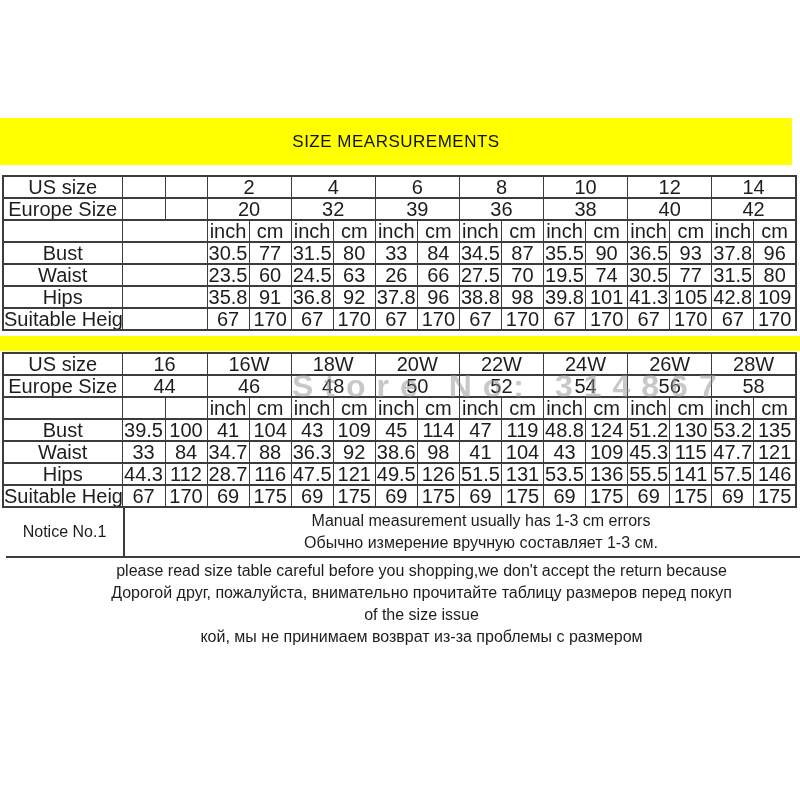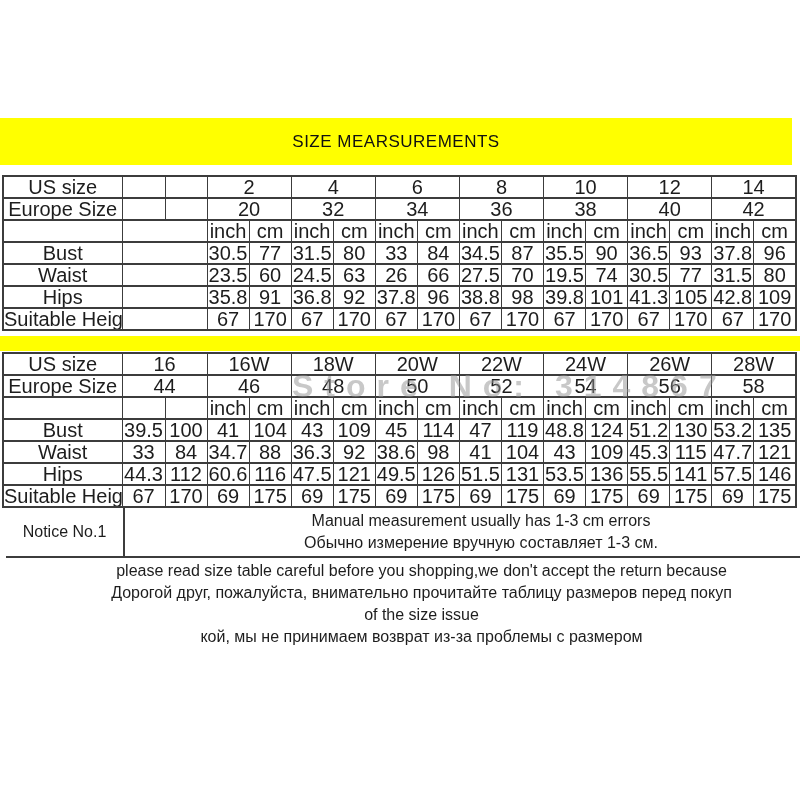--- a/index.html
+++ b/index.html
@@ -102,21 +102,21 @@
           <td colspan="2">10</td>
           <td colspan="2">12</td>
           <td colspan="2">14</td>
         </tr>
         <tr>
           <td>Europe Size</td>
           <td></td>
           <td></td>
           <td colspan="2">20</td>
           <td colspan="2">32</td>
-          <td colspan="2">34</td>
+          <td colspan="2">39</td>
           <td colspan="2">36</td>
           <td colspan="2">38</td>
           <td colspan="2">40</td>
           <td colspan="2">42</td>
         </tr>
         <tr>
           <td></td>
           <td colspan="2"></td>
           <td>inch</td>
           <td>cm</td>
@@ -307,21 +307,21 @@
           <td>109</td>
           <td>45.3</td>
           <td>115</td>
           <td>47.7</td>
           <td>121</td>
         </tr>
         <tr>
           <td>Hips</td>
           <td>44.3</td>
           <td>112</td>
-          <td>60.6</td>
+          <td>28.7</td>
           <td>116</td>
           <td>47.5</td>
           <td>121</td>
           <td>49.5</td>
           <td>126</td>
           <td>51.5</td>
           <td>131</td>
           <td>53.5</td>
           <td>136</td>
           <td>55.5</td>

